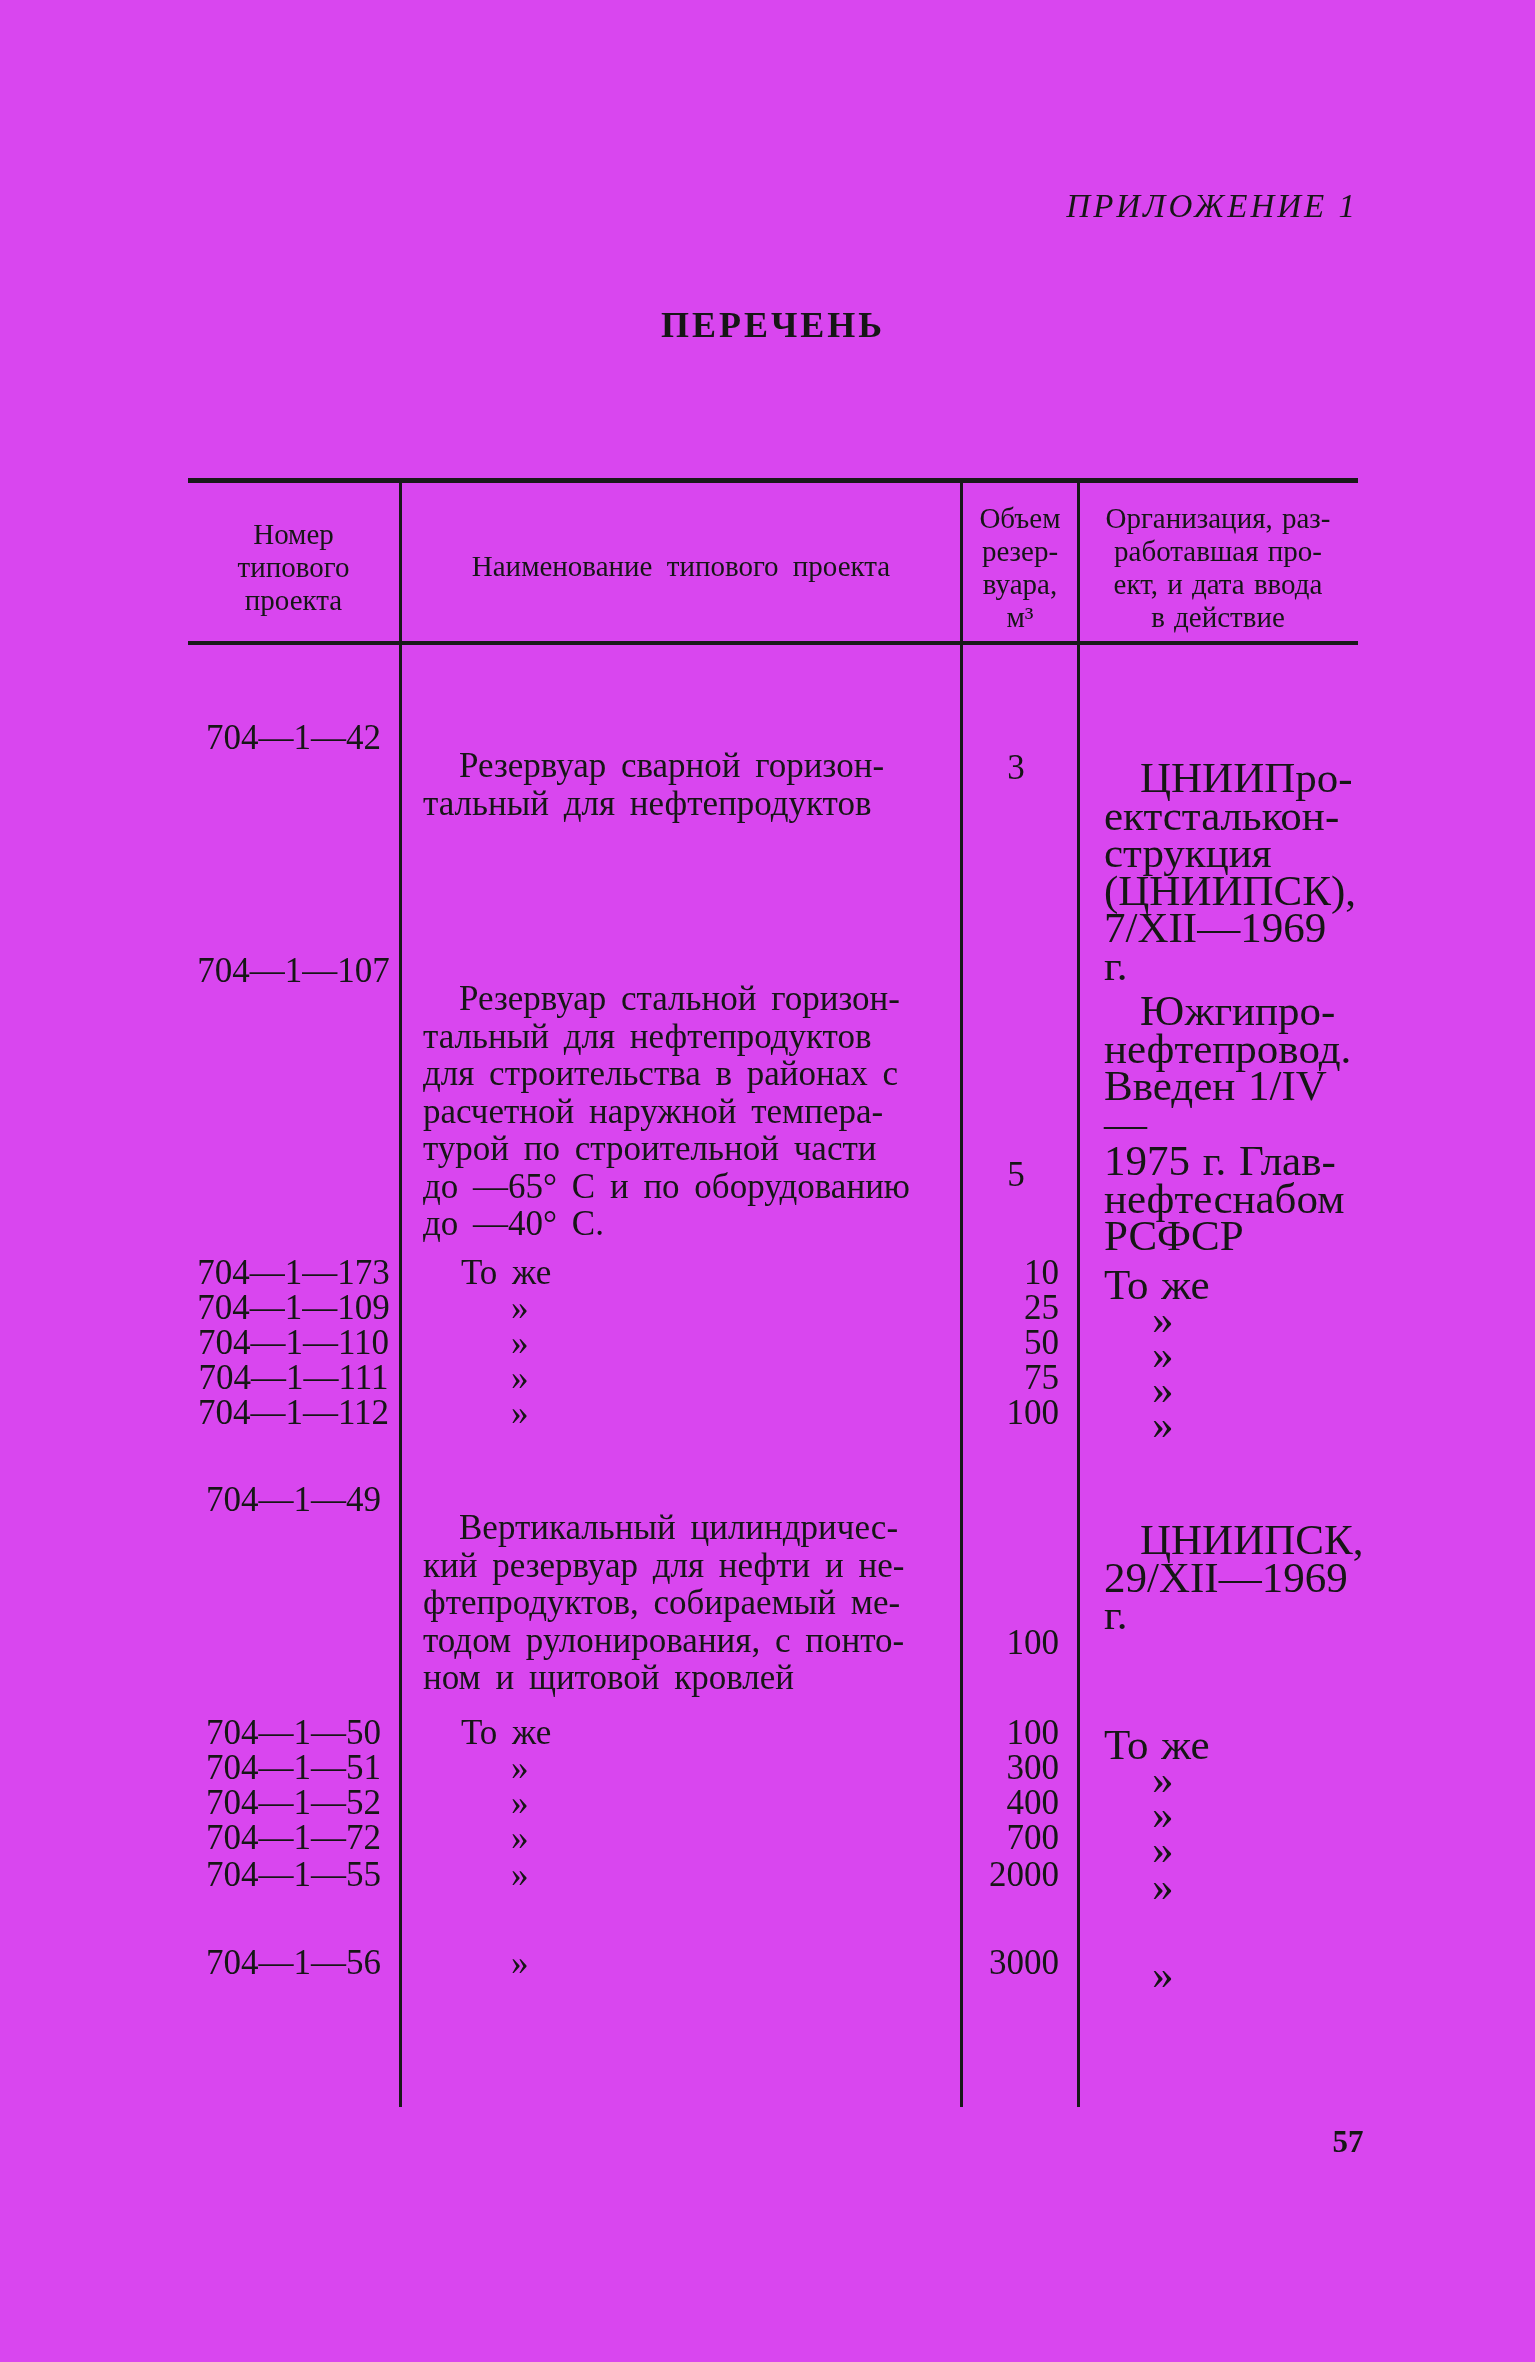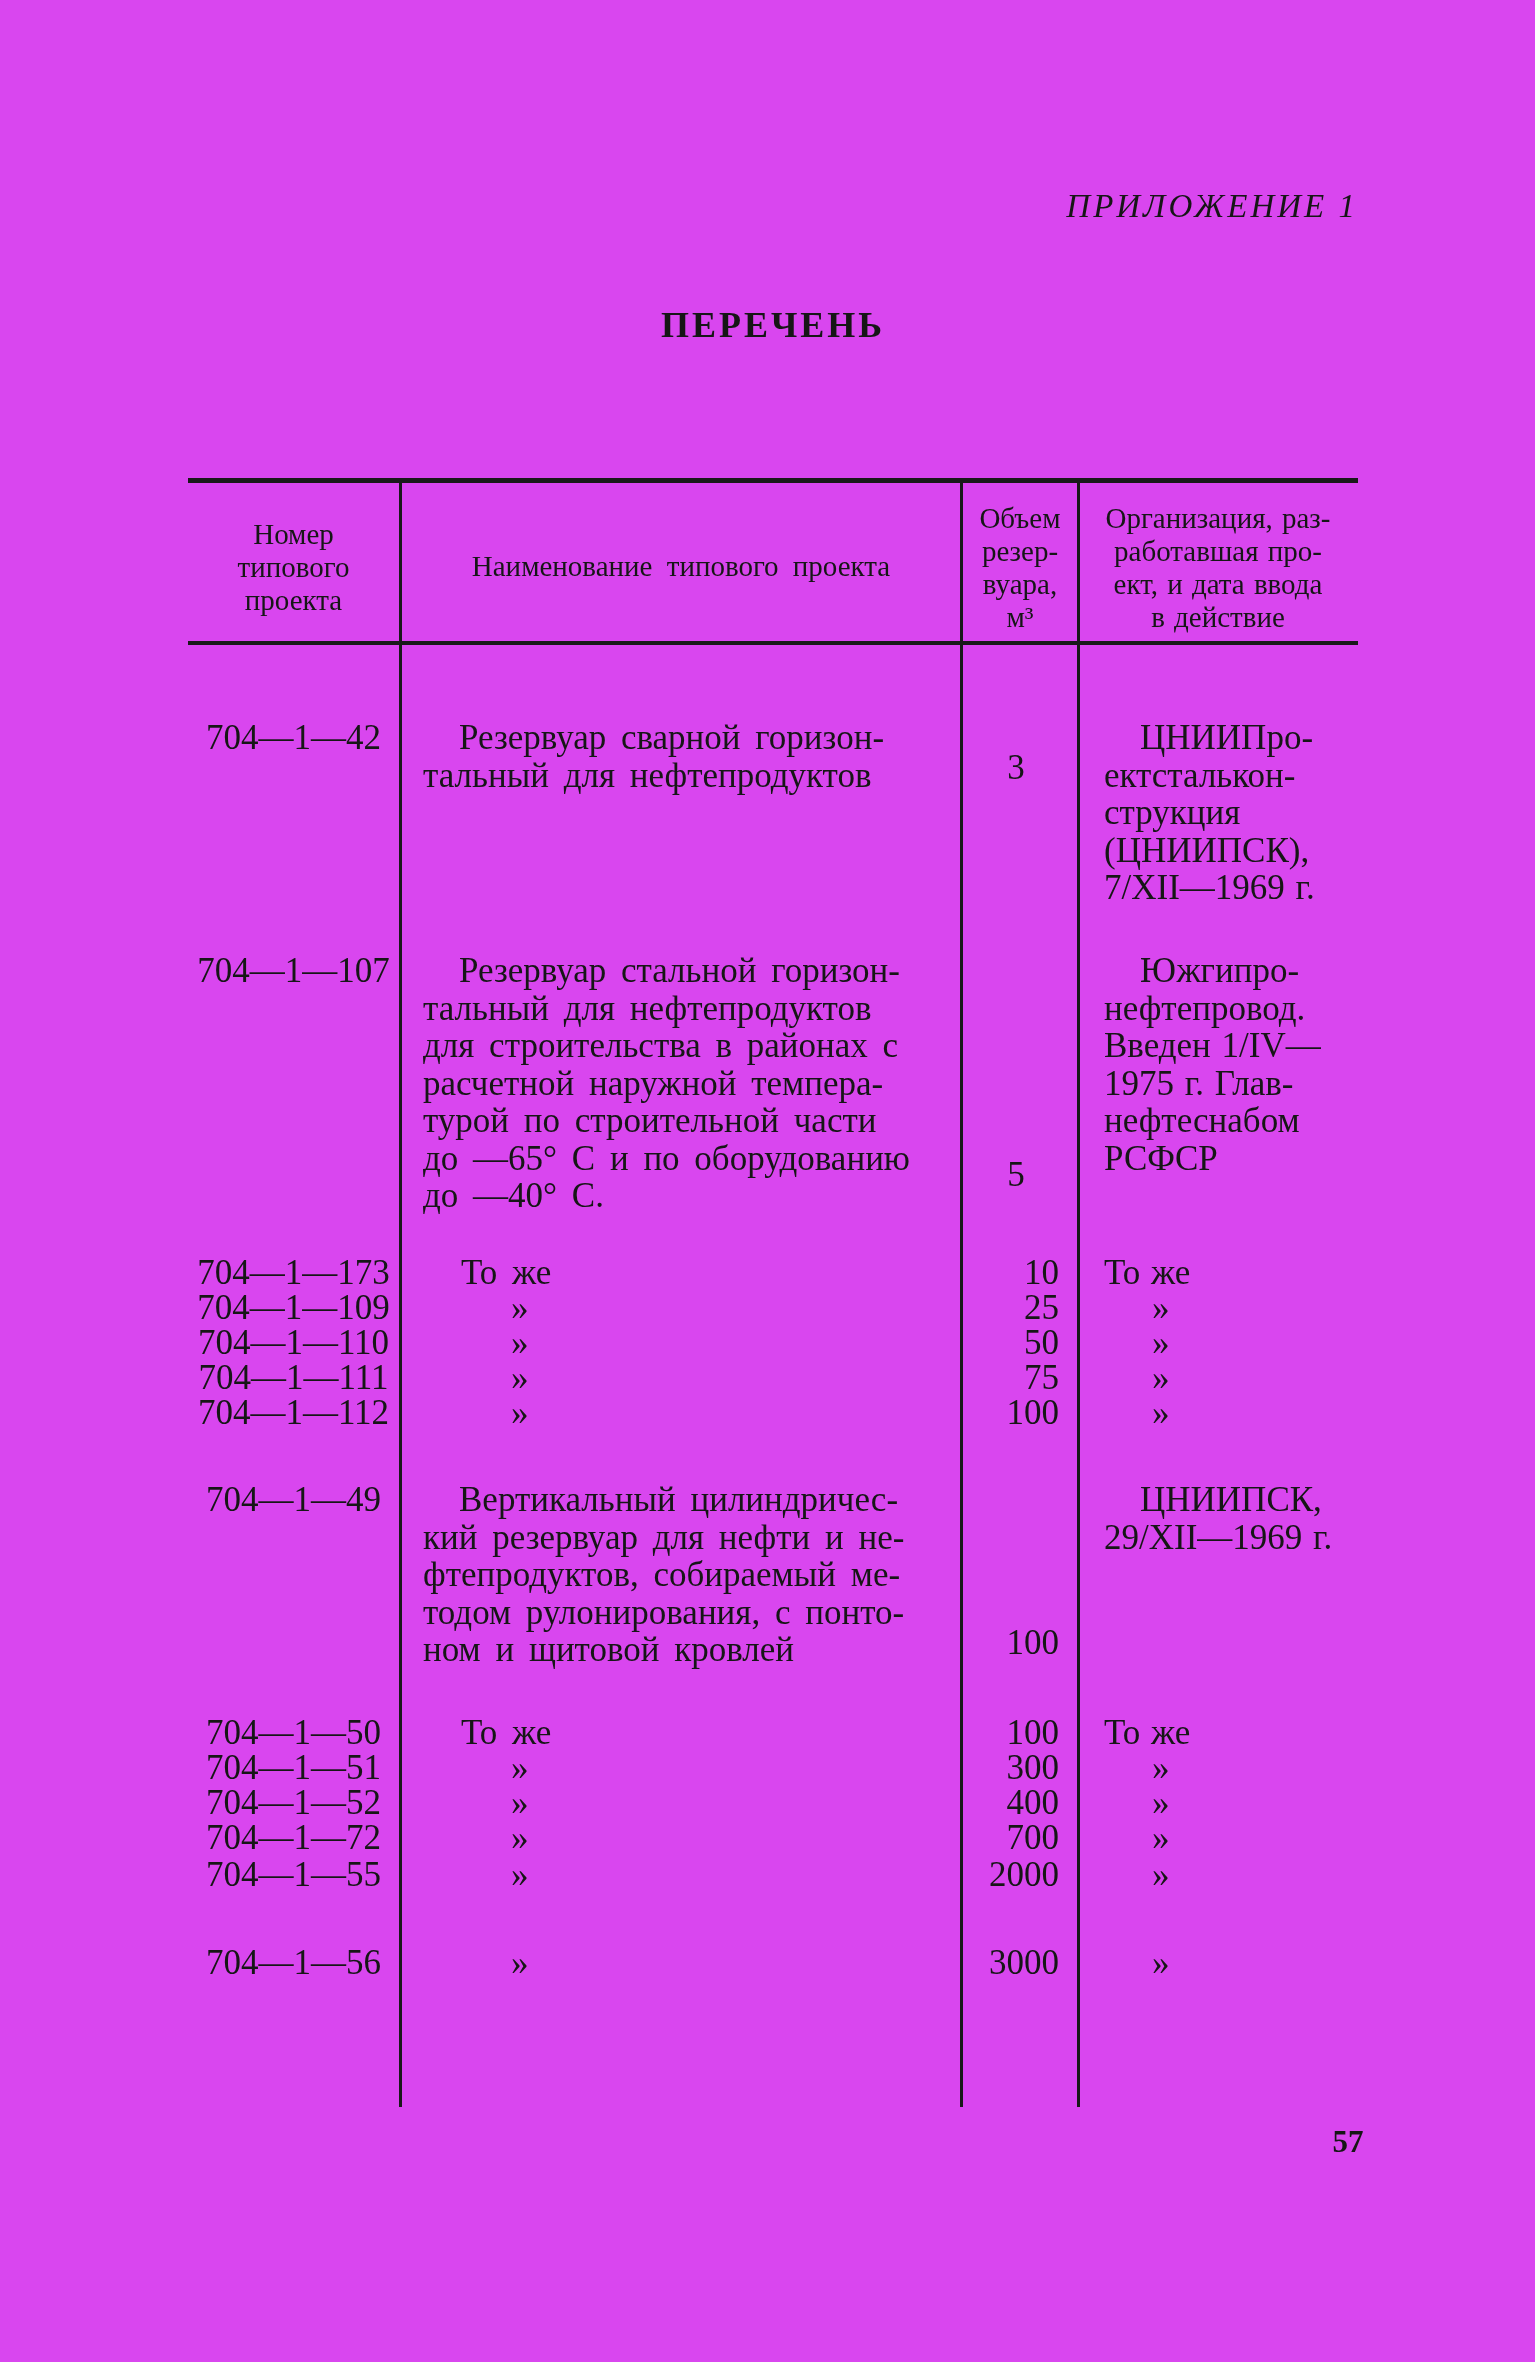--- a/index.html
+++ b/index.html
@@ -67,26 +67,26 @@
     font-size:35px; line-height:37.5px;
     white-space:pre-line; word-spacing:6px;
   }
   .c-vol{
     position:absolute; left:775px; top:0; width:114px;
     box-sizing:border-box; padding-right:18px;
     text-align:right; font-size:35px; line-height:37px;
   }
   .c-vol.vc{text-align:center; padding-right:8px;}
   .c-org{
-    position:absolute; left:892px; top:0; width:276px;
+    position:absolute; left:892px; top:12px; width:276px;
     box-sizing:border-box; padding-left:24px; padding-right:2px;
-    font-size:35px; line-height:37.5px;
+    font-size:43px; line-height:37.5px;
     white-space:pre-line; word-spacing:2px;
   }
-  .para{text-indent:36px;}
+  .para{text-indent:36px;margin-top:28px;}
   
   .dn{padding-left:62px;}   
   .dm{padding-left:112px;}  
   .on{padding-left:24px; text-indent:0;}  
   .om{padding-left:72px; text-indent:0;}  
   .pagenum{
     position:absolute; left:1318px; top:2124px; width:60px;
     text-align:center; font-size:31px; font-weight:bold;
   }
 </style>

